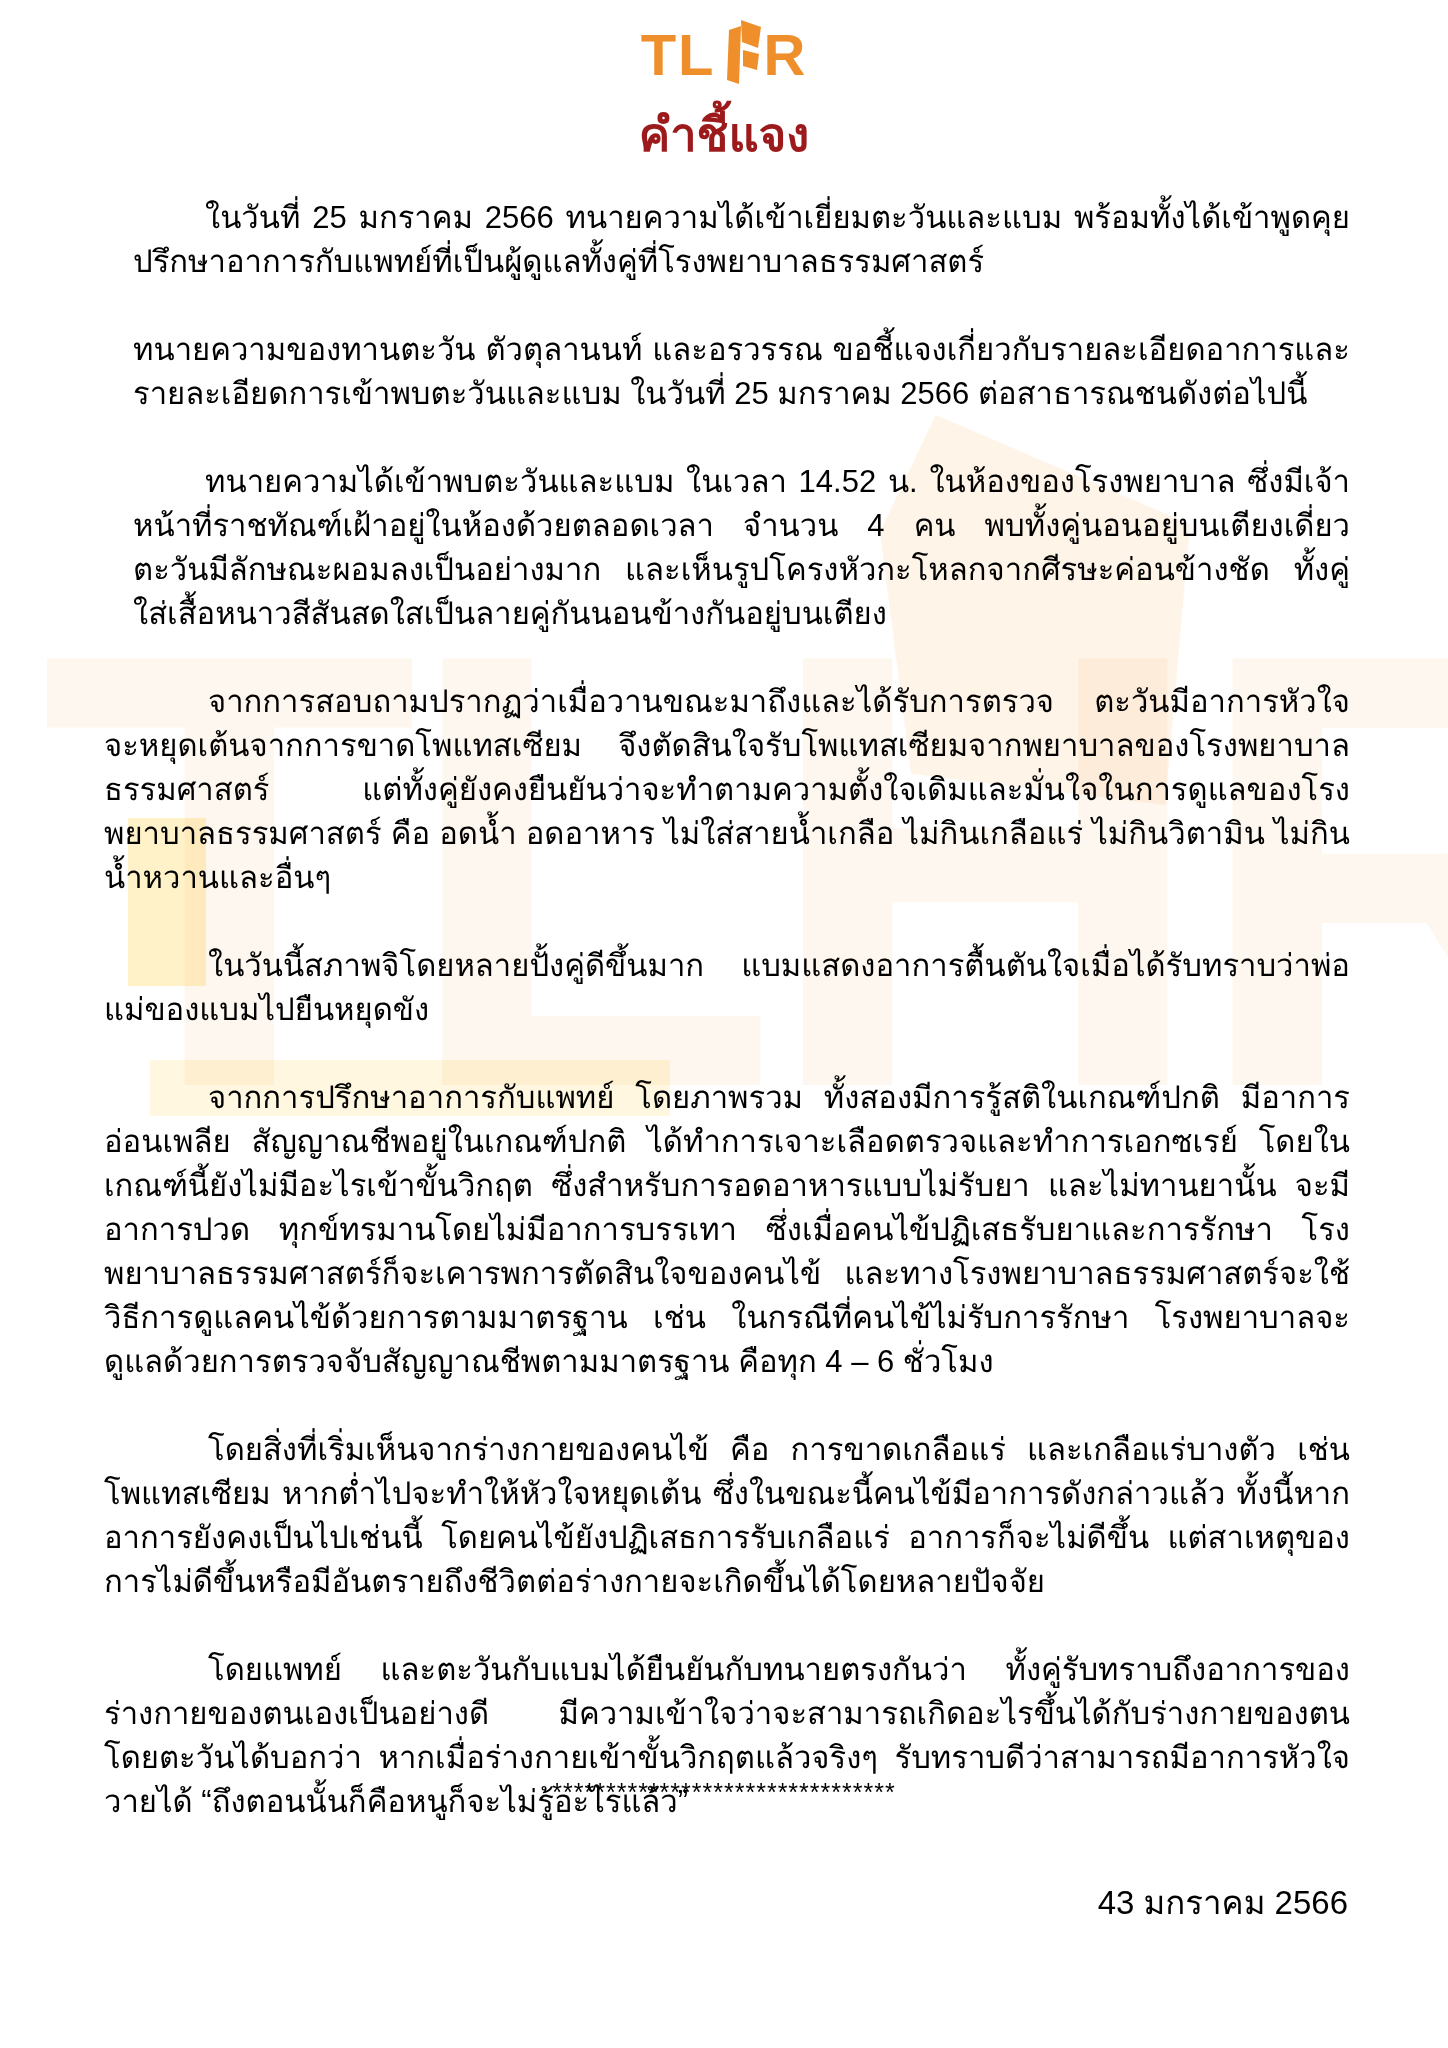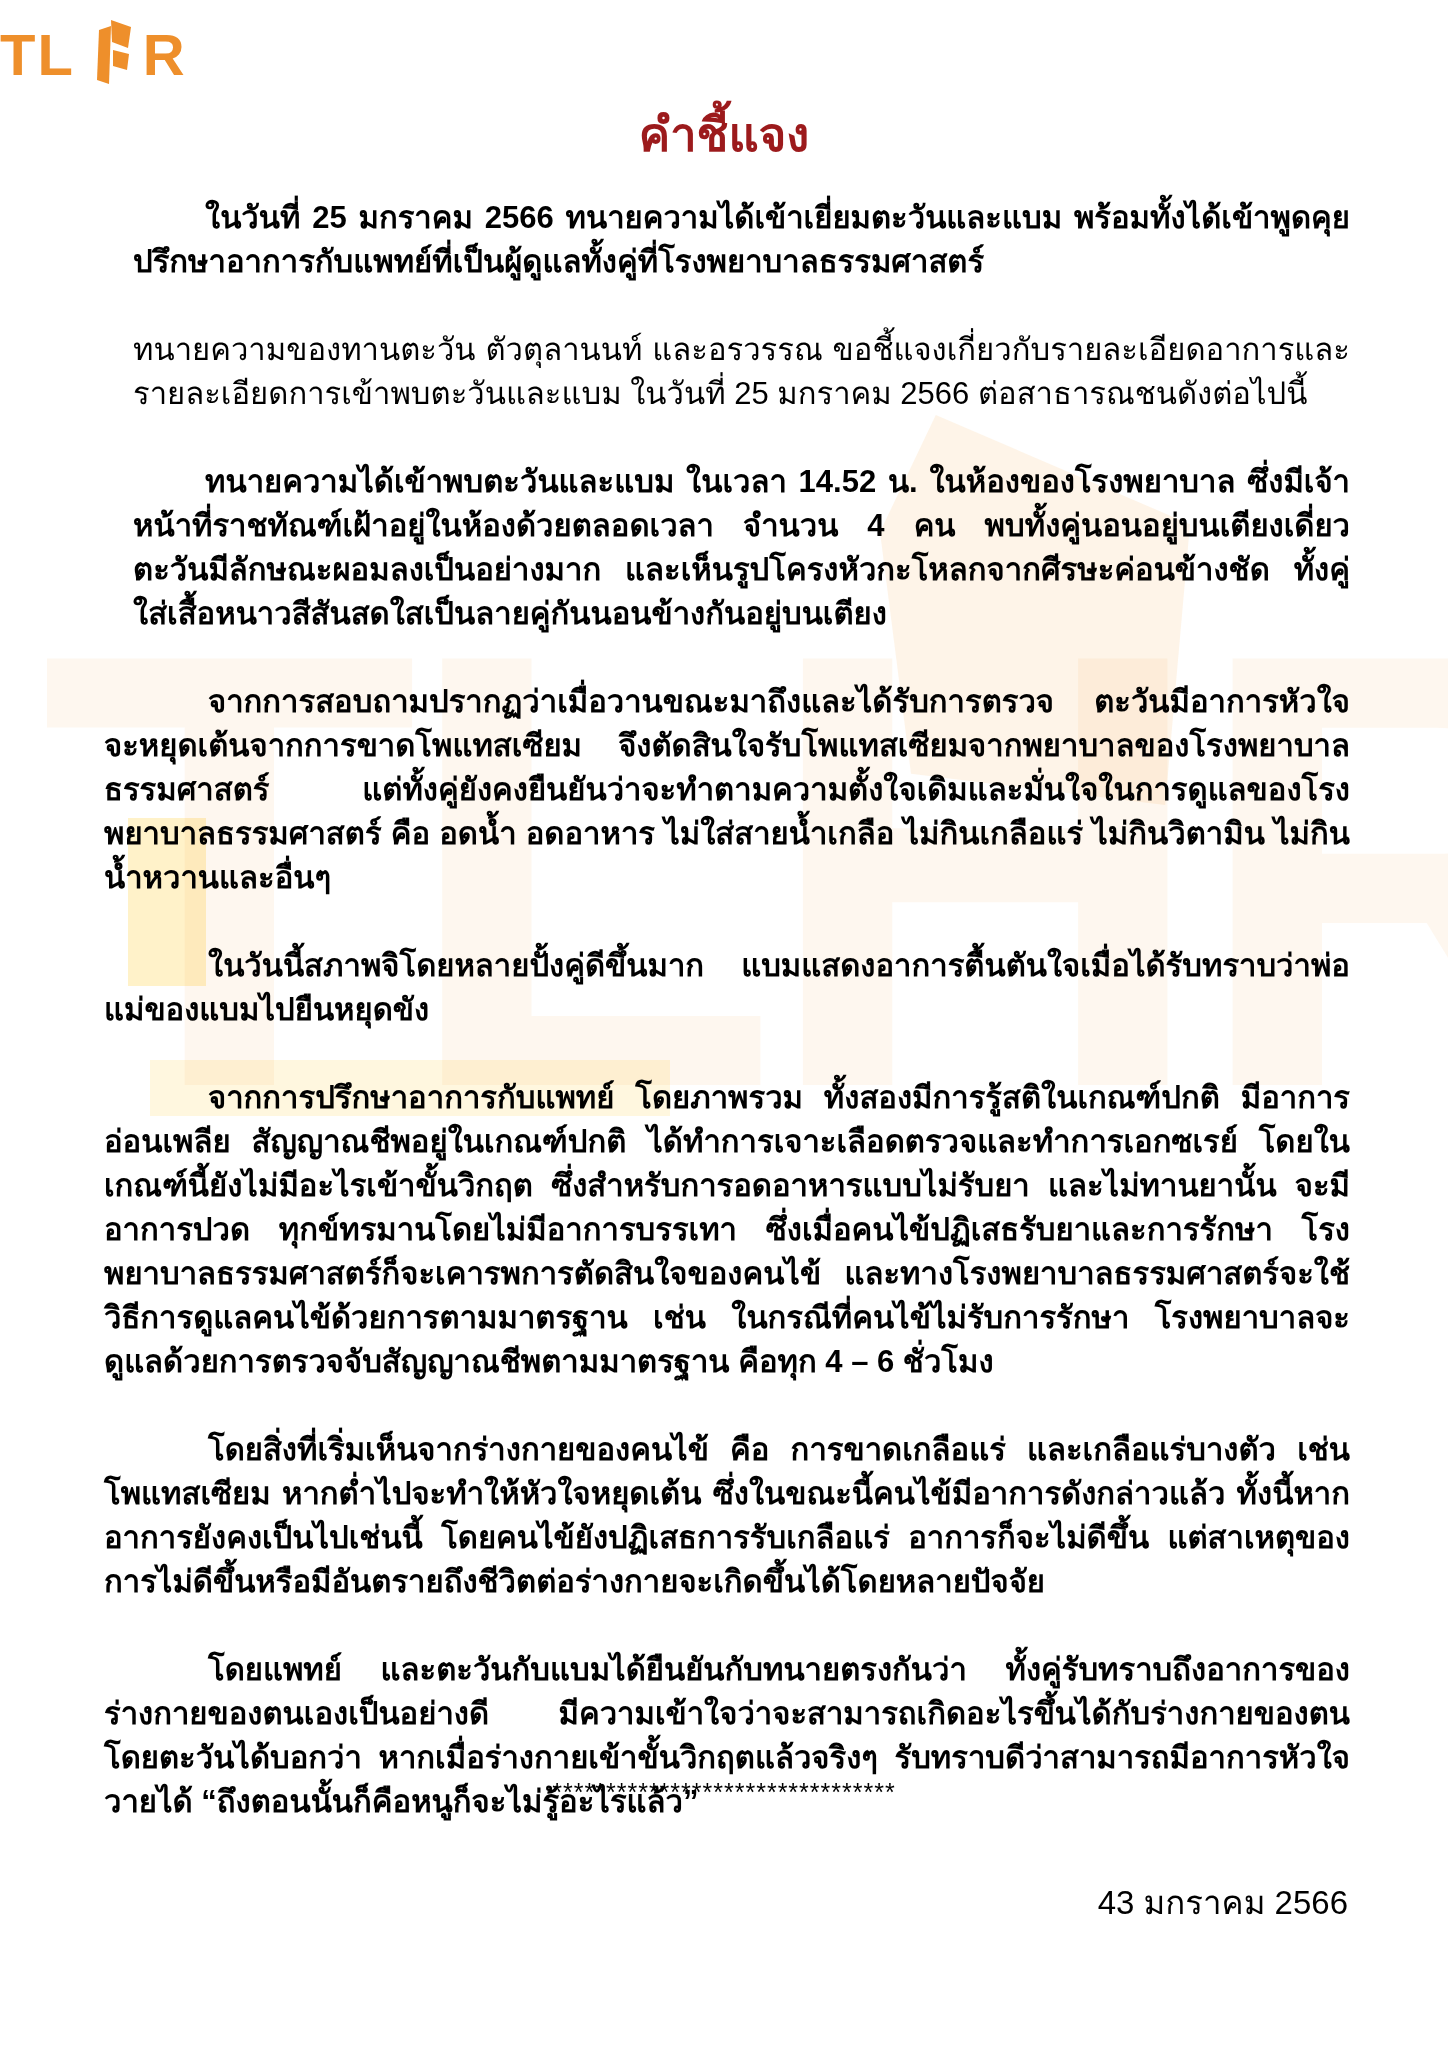--- a/index.html
+++ b/index.html
@@ -31,21 +31,21 @@
     position:absolute;left:128px;top:818px;width:78px;height:168px;
     background:rgba(255,211,77,0.30);
   }
   .wm-accent2{
     position:absolute;left:150px;top:1060px;width:520px;height:56px;
     background:rgba(255,211,77,0.18);
   }
   
   .logo{
     position:absolute;top:20px;left:0;width:1448px;
-    display:flex;align-items:center;justify-content:flex-start;gap:10px;
+    display:flex;align-items:center;justify-content:center;gap:0;
     z-index:2;
   }
   .logo-text{
     font-size:58px;font-weight:bold;color:#EE8F2B;
     letter-spacing:2px;line-height:1;
   }
   .logo-mark{display:inline-block;margin:0 2px;}
   .doc-head{
     position:absolute;top:108px;left:0;width:1448px;
     text-align:center;z-index:2;
@@ -60,21 +60,21 @@
   }
   
   .doc-body{
     position:absolute;top:196px;left:0;width:1448px;z-index:2;
   }
   .doc-body p{
     font-size:31px;line-height:44px;color:#000;
     text-align:justify;
     margin:0 98px 44px 133px;
   }
-  .doc-body p.indent{text-indent:72px;font-weight:bold;}
+  .doc-body p.indent{text-indent:72px;}
   .doc-body p.wide{margin-left:104px;}
   .doc-body p.wide.indent{text-indent:104px;}
   
   .separator{
     position:absolute;top:1778px;left:0;width:1448px;
     text-align:center;font-size:25px;letter-spacing:1px;color:#000;
     z-index:2;
   }
   .doc-date{
     position:absolute;top:1876px;right:100px;

